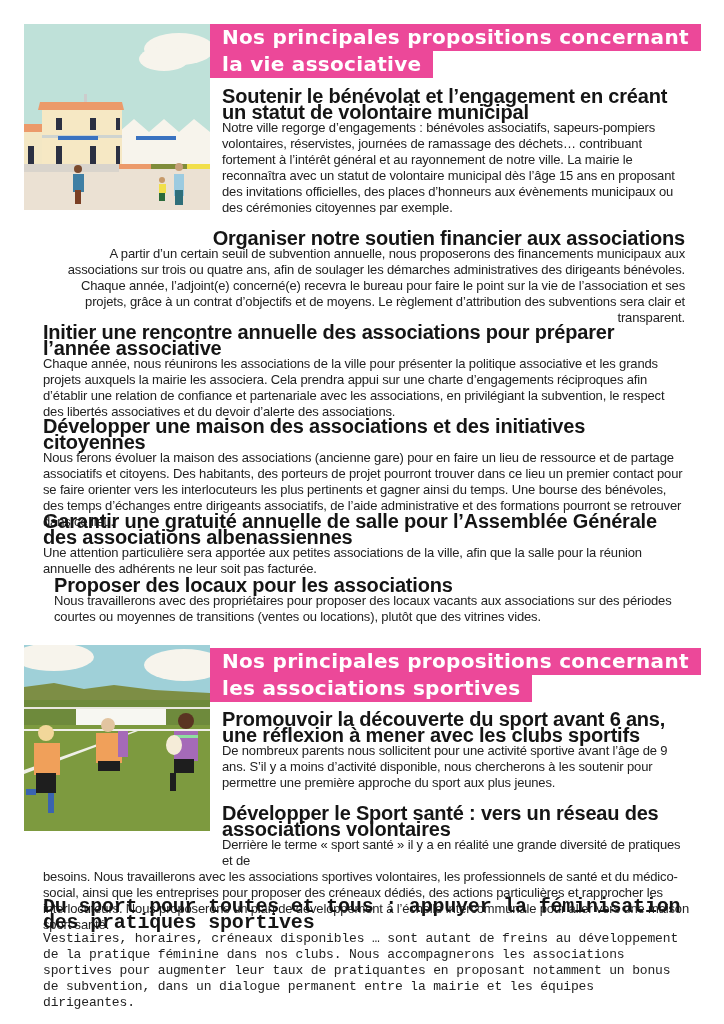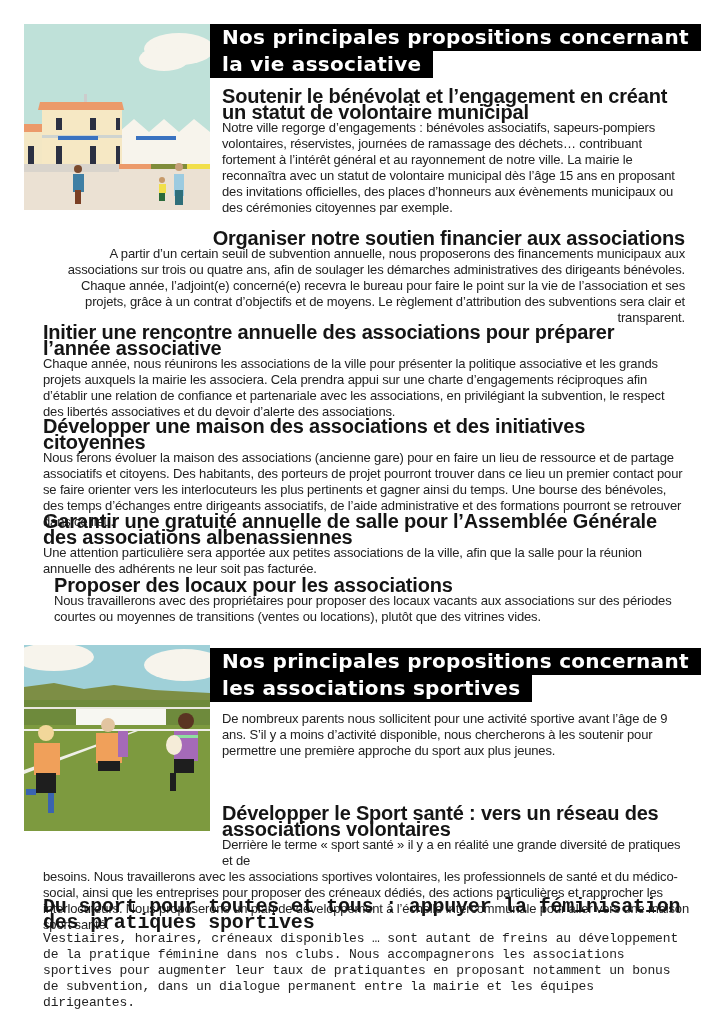--- a/index.html
+++ b/index.html
@@ -1,21 +1,21 @@
 <!DOCTYPE html>
 <html><head>
 <meta charset="utf-8">
 <style>
   html, body { margin:0; padding:0; background:#ffffff; }
   body { width:724px; height:1024px; position:relative; overflow:hidden;
          font-family:"Liberation Sans", sans-serif; color:#1c1c1c; }
   .illus { position:absolute; left:24px; width:186px; height:186px; overflow:hidden; }
   .illus svg { display:block; width:186px; height:186px; }
   .banner { position:absolute; left:210px; }
-  .banner .line { display:inline-block; background:#000000; color:#fff;
+  .banner .line { display:inline-block; background:#ec4899; color:#fff;
         font-family:"DejaVu Sans", sans-serif; font-weight:bold; font-size:20px;
         line-height:27px; padding:0 12px 0 12px; letter-spacing:0.3px; white-space:nowrap; }
   .block { position:absolute; }
   .block h3 { margin:0; font-size:20px; font-weight:bold; line-height:16px; letter-spacing:-0.2px; color:#151515; }
   .block p { margin:0; font-size:13px; line-height:15.9px; letter-spacing:-0.15px; color:#222; }
 </style>
 </head>
 <body>
 
 <div class="illus" style="top:24px;">
@@ -120,20 +120,21 @@
     <rect x="146" y="128" width="6" height="18" fill="#1e1e1e"></rect>
   </svg>
 </div>
 
 <div class="banner" style="top:648px;">
   <span class="line">Nos principales propositions concernant</span><br>
   <span class="line">les associations sportives</span>
 </div>
 
 <div class="block" style="left:222px; top:711px; width:470px;">
+  <h3>Promouvoir la découverte du sport avant 6 ans, une réflexion à mener avec les clubs sportifs</h3>
   <p>De nombreux parents nous sollicitent pour une activité sportive avant l’âge de 9 ans. S’il y a moins d’activité disponible, nous chercherons à les soutenir pour permettre une première approche du sport aux plus jeunes.</p>
 </div>
 
 <div class="block" style="left:43px; top:805px; width:650px;">
   <h3 style="margin-left:179px;">Développer le Sport santé : vers un réseau des associations volontaires</h3>
   <p style="margin-left:179px;">Derrière le terme « sport santé » il y a en réalité une grande diversité de pratiques et de</p>
   <p>besoins. Nous travaillerons avec les associations sportives volontaires, les professionnels de santé et du médico-social, ainsi que les entreprises pour proposer des créneaux dédiés, des actions particulières et rapprocher les interlocuteurs. Nous proposerons un plan de développement à l’échelle intercommunale pour aller vers une maison sport santé.</p>
 </div>
 
 <div class="block" style="left:43px; top:899px; width:642px;font-family:Liberation Mono, monospace;">

